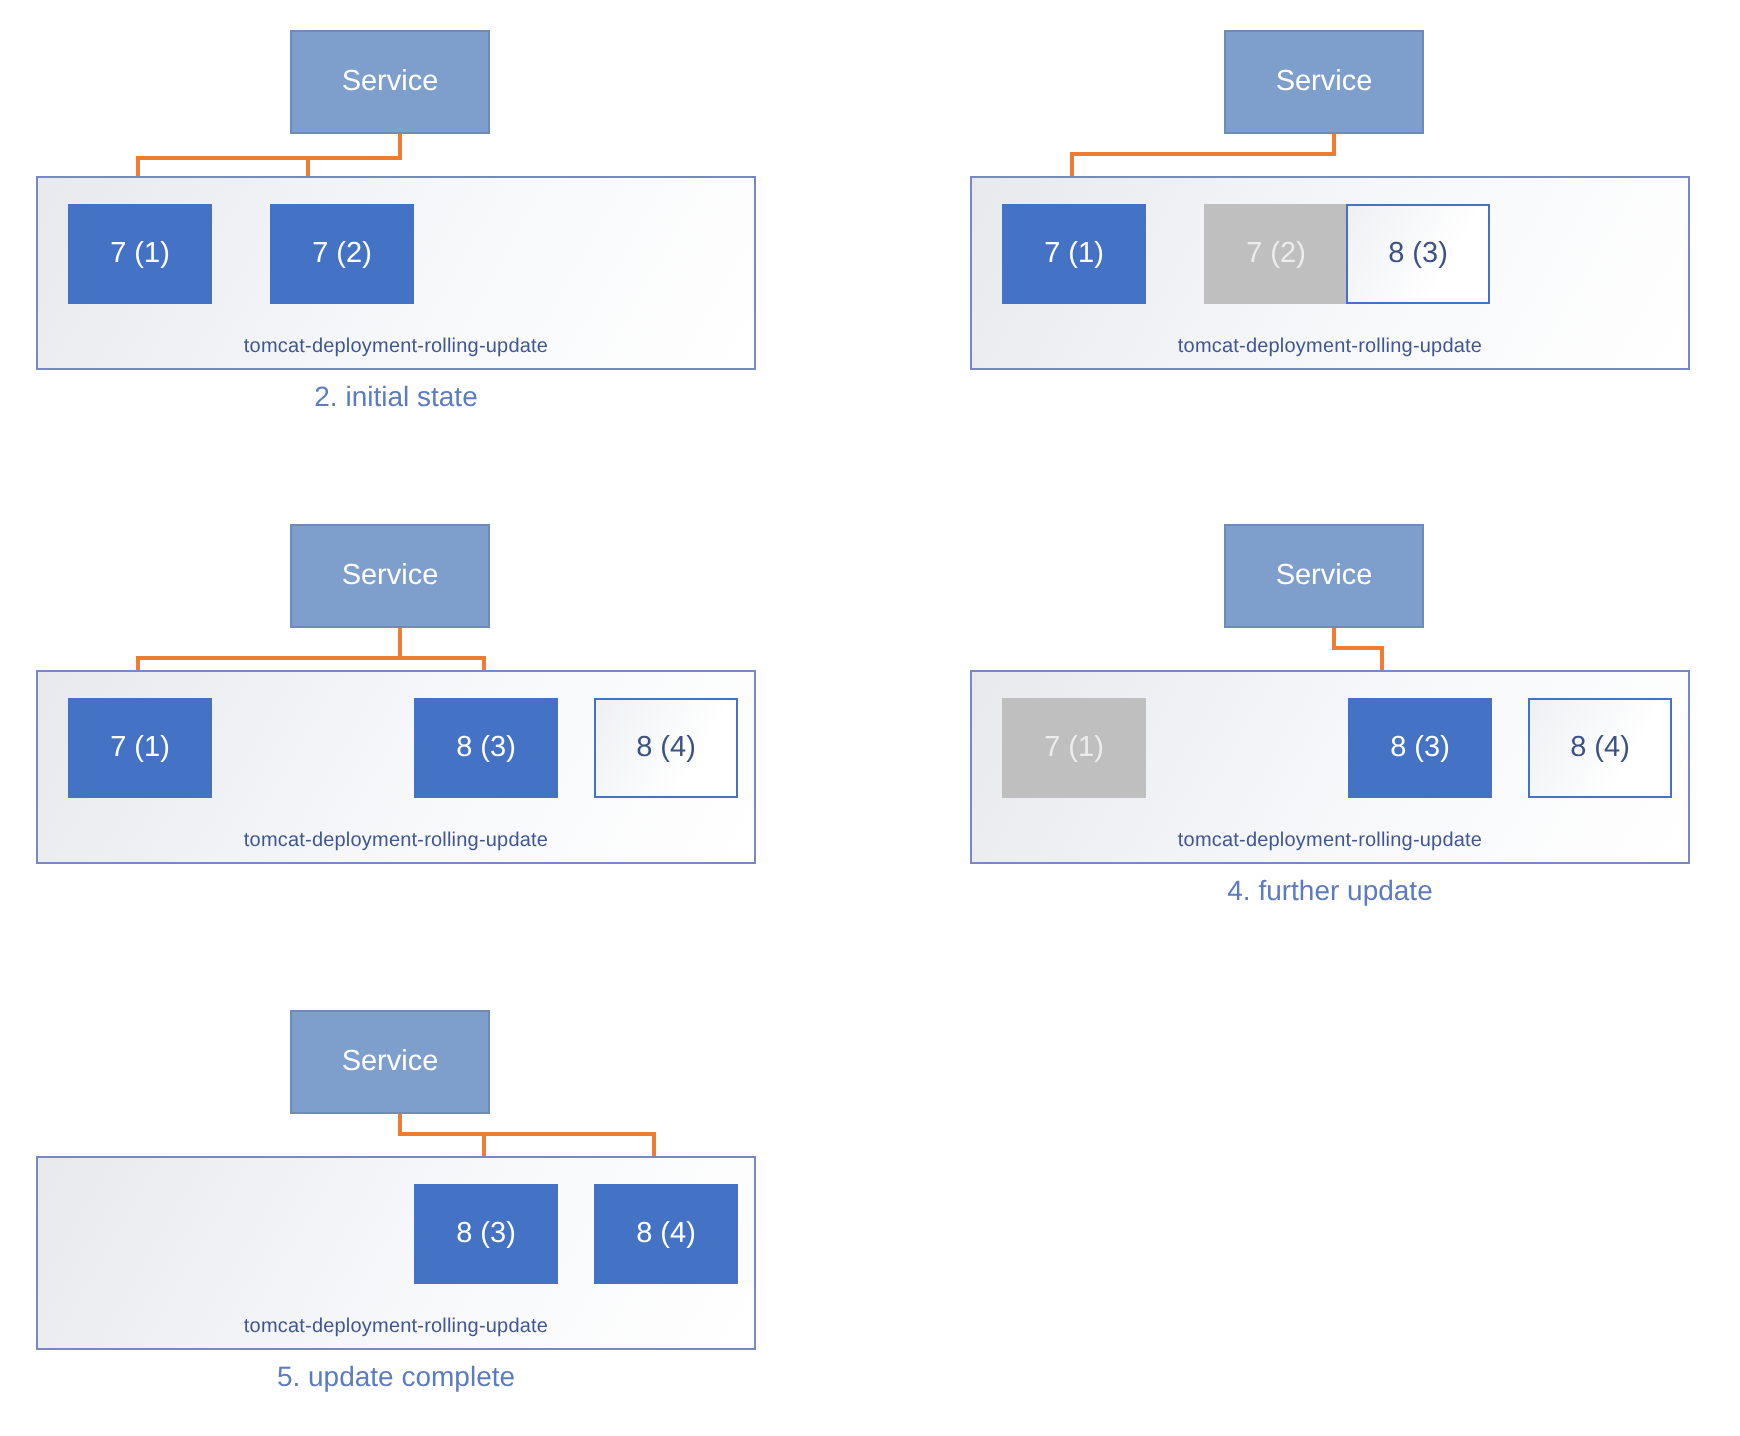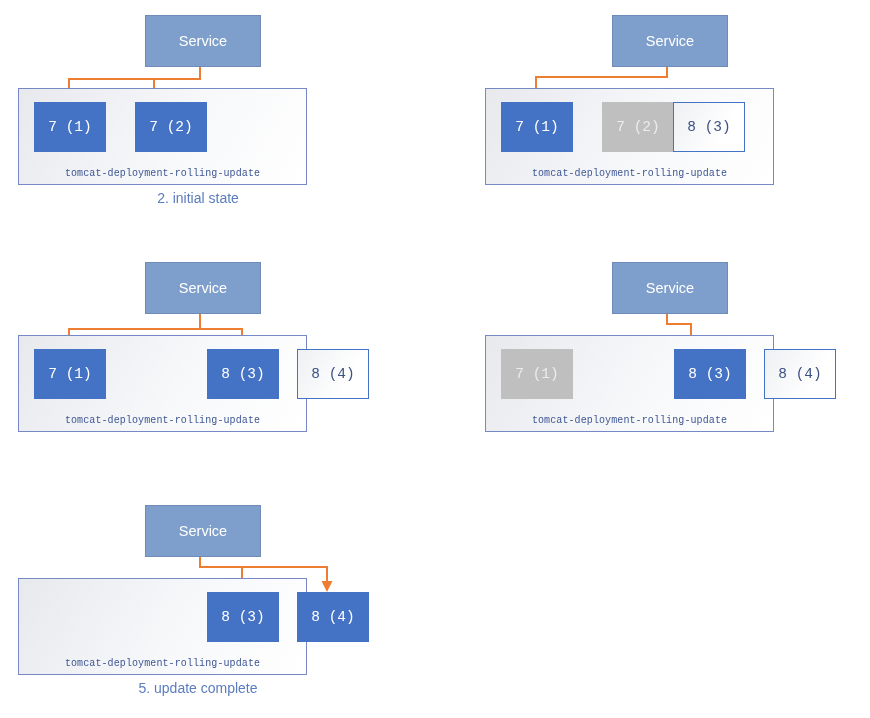--- a/index.html
+++ b/index.html
@@ -8,33 +8,33 @@
     font-family:"Liberation Sans",sans-serif;overflow:hidden;
   }
   .panel{position:absolute;width:430px;height:235px;}
   #panel1{left:0;top:0;}
   #panel2{left:467px;top:0;}
   #panel3{left:0;top:247px;}
   #panel4{left:467px;top:247px;}
   #panel5{left:0;top:490px;}
 
   .service{
-    position:absolute;left:145px;top:15px;width:116px;height:52px;
+    position:absolute;left:145px;top:15px;width:100px;height:52px;
     background:#7E9FCB;border:1px solid #6F8CB8;
     display:flex;align-items:center;justify-content:center;
     color:#ffffff;font-size:14.5px;box-sizing:border-box;
   }
   .arrows{position:absolute;left:0;top:0;width:430px;height:235px;pointer-events:none;}
   .arrows path{stroke:#ED7D31;stroke-width:2;fill:none;}
   .arrows polygon{fill:#ED7D31;stroke:none;}
 
   .deploy{
-    position:absolute;left:18px;top:88px;width:289px;height:97px;
+    position:absolute;left:18px;top:88px;width:360px;height:97px;
     background:linear-gradient(120deg,#e7e9ed 0%,#f7f8fa 55%,#ffffff 100%);
-    border:1px solid #7688C6;box-sizing:border-box;font-family:Liberation Mono, monospace;
+    border:1px solid #7688C6;box-sizing:border-box;
   }
   .deploy-label{
     position:absolute;left:0;right:0;bottom:5px;text-align:center;
     color:#3E5694;font-size:10px;letter-spacing:0.1px;
   }
   .pod{
     position:absolute;top:13px;width:72px;height:50px;
     display:flex;align-items:center;justify-content:center;
     font-size:14.5px;box-sizing:border-box;
   }
@@ -117,20 +117,21 @@
   <svg class="arrows" viewBox="0 0 430 235">
     <path d="M200 67 V77 H224 V92"></path>
     <polygon points="218.5,91 229.5,91 224,102"></polygon>
   </svg>
   <div class="deploy">
     <div class="pod inactive slot-a">7 (1)</div>
     <div class="pod active slot-d">8 (3)</div>
     <div class="pod new slot-e">8 (4)</div>
     <div class="deploy-label">tomcat-deployment-rolling-update</div>
   </div>
+  <div class="caption">4. further update</div>
 </div>
 
 <div class="panel" id="panel5">
   <div class="service">
     <span>Service</span>
   </div>
   <svg class="arrows" viewBox="0 0 430 235">
     <path d="M200 67 V77 H327 V92"></path>
     <path d="M242 77 V92"></path>
     <polygon points="236.5,91 247.5,91 242,102"></polygon>

